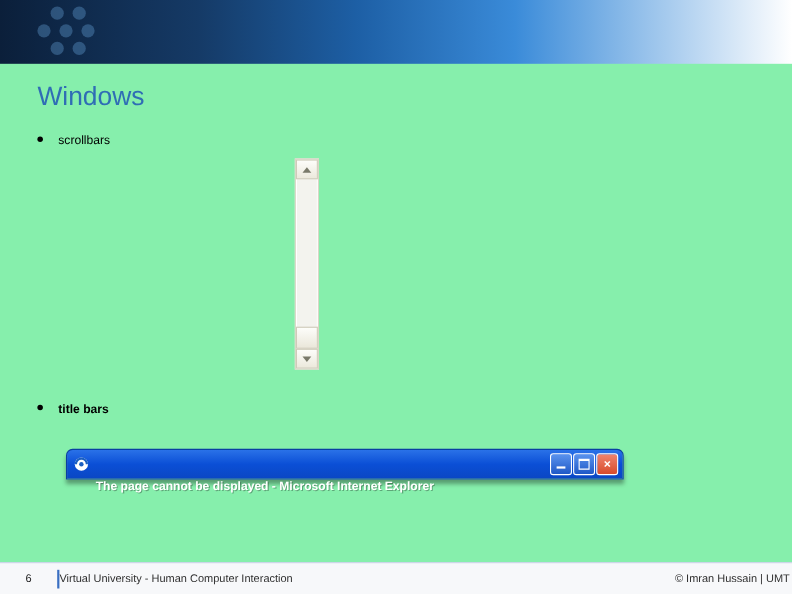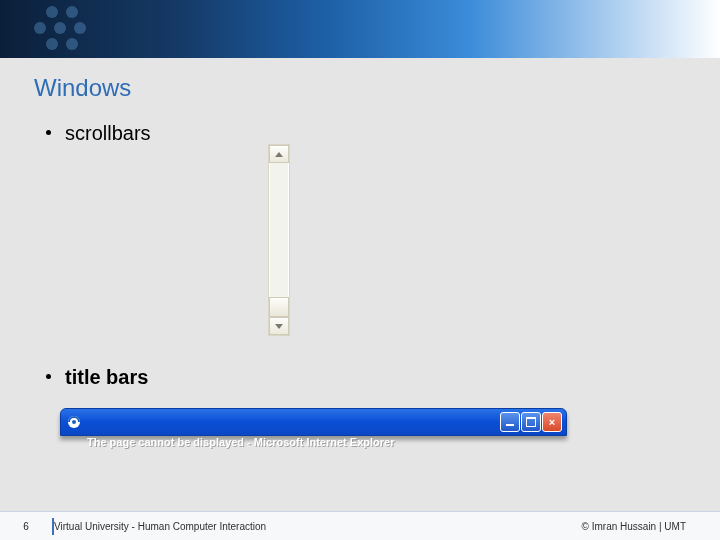--- a/index.html
+++ b/index.html
@@ -8,21 +8,21 @@
     width: 720px;
     height: 540px;
     font-family: Arial, Helvetica, sans-serif;
     background: #fff;
     overflow: hidden;
   }
   .slide {
     position: relative;
     width: 720px;
     height: 540px;
-    background: #e5e5e5;
+    background: #86efac;
   }
   
   .banner {
     position: absolute;
     top: 0; left: 0;
     width: 720px;
     height: 58px;
     background: linear-gradient(to right,
       #0b1f3a 0%, #153a66 25%, #1d5fa5 45%, #3a8bd9 65%, #ffffff 100%);
     overflow: hidden;
@@ -54,22 +54,22 @@
     top: 74px;
     left: 34px;
     font-size: 24px;
     color: #2f6db5;
     font-weight: normal;
   }
 
   
   .bullet {
     position: absolute;
-    left: 46px;
-    font-size: 20px;
+    left: 34px;
+    font-size: 11px;
     color: #000;
   }
   .bullet .dot {
     display: inline-block;
     width: 5px; height: 5px;
     border-radius: 50%;
     background: #000;
     vertical-align: middle;
     margin-right: 14px;
     position: relative;
@@ -206,21 +206,21 @@
     width: 52px;
     text-align: center;
     border-right: 2px solid #3a6fc2;
     padding: 3px 0;
     color: #222;
   }
   .footer .center {
     flex: 1;
   }
   .footer .right {
-    padding-right: 34px;
+    padding-right: 2px;
     white-space: nowrap;
   }
 </style>
 </head>
 <body>
 
 <div class="slide">
 
   <div class="banner">
     <div class="dots">

